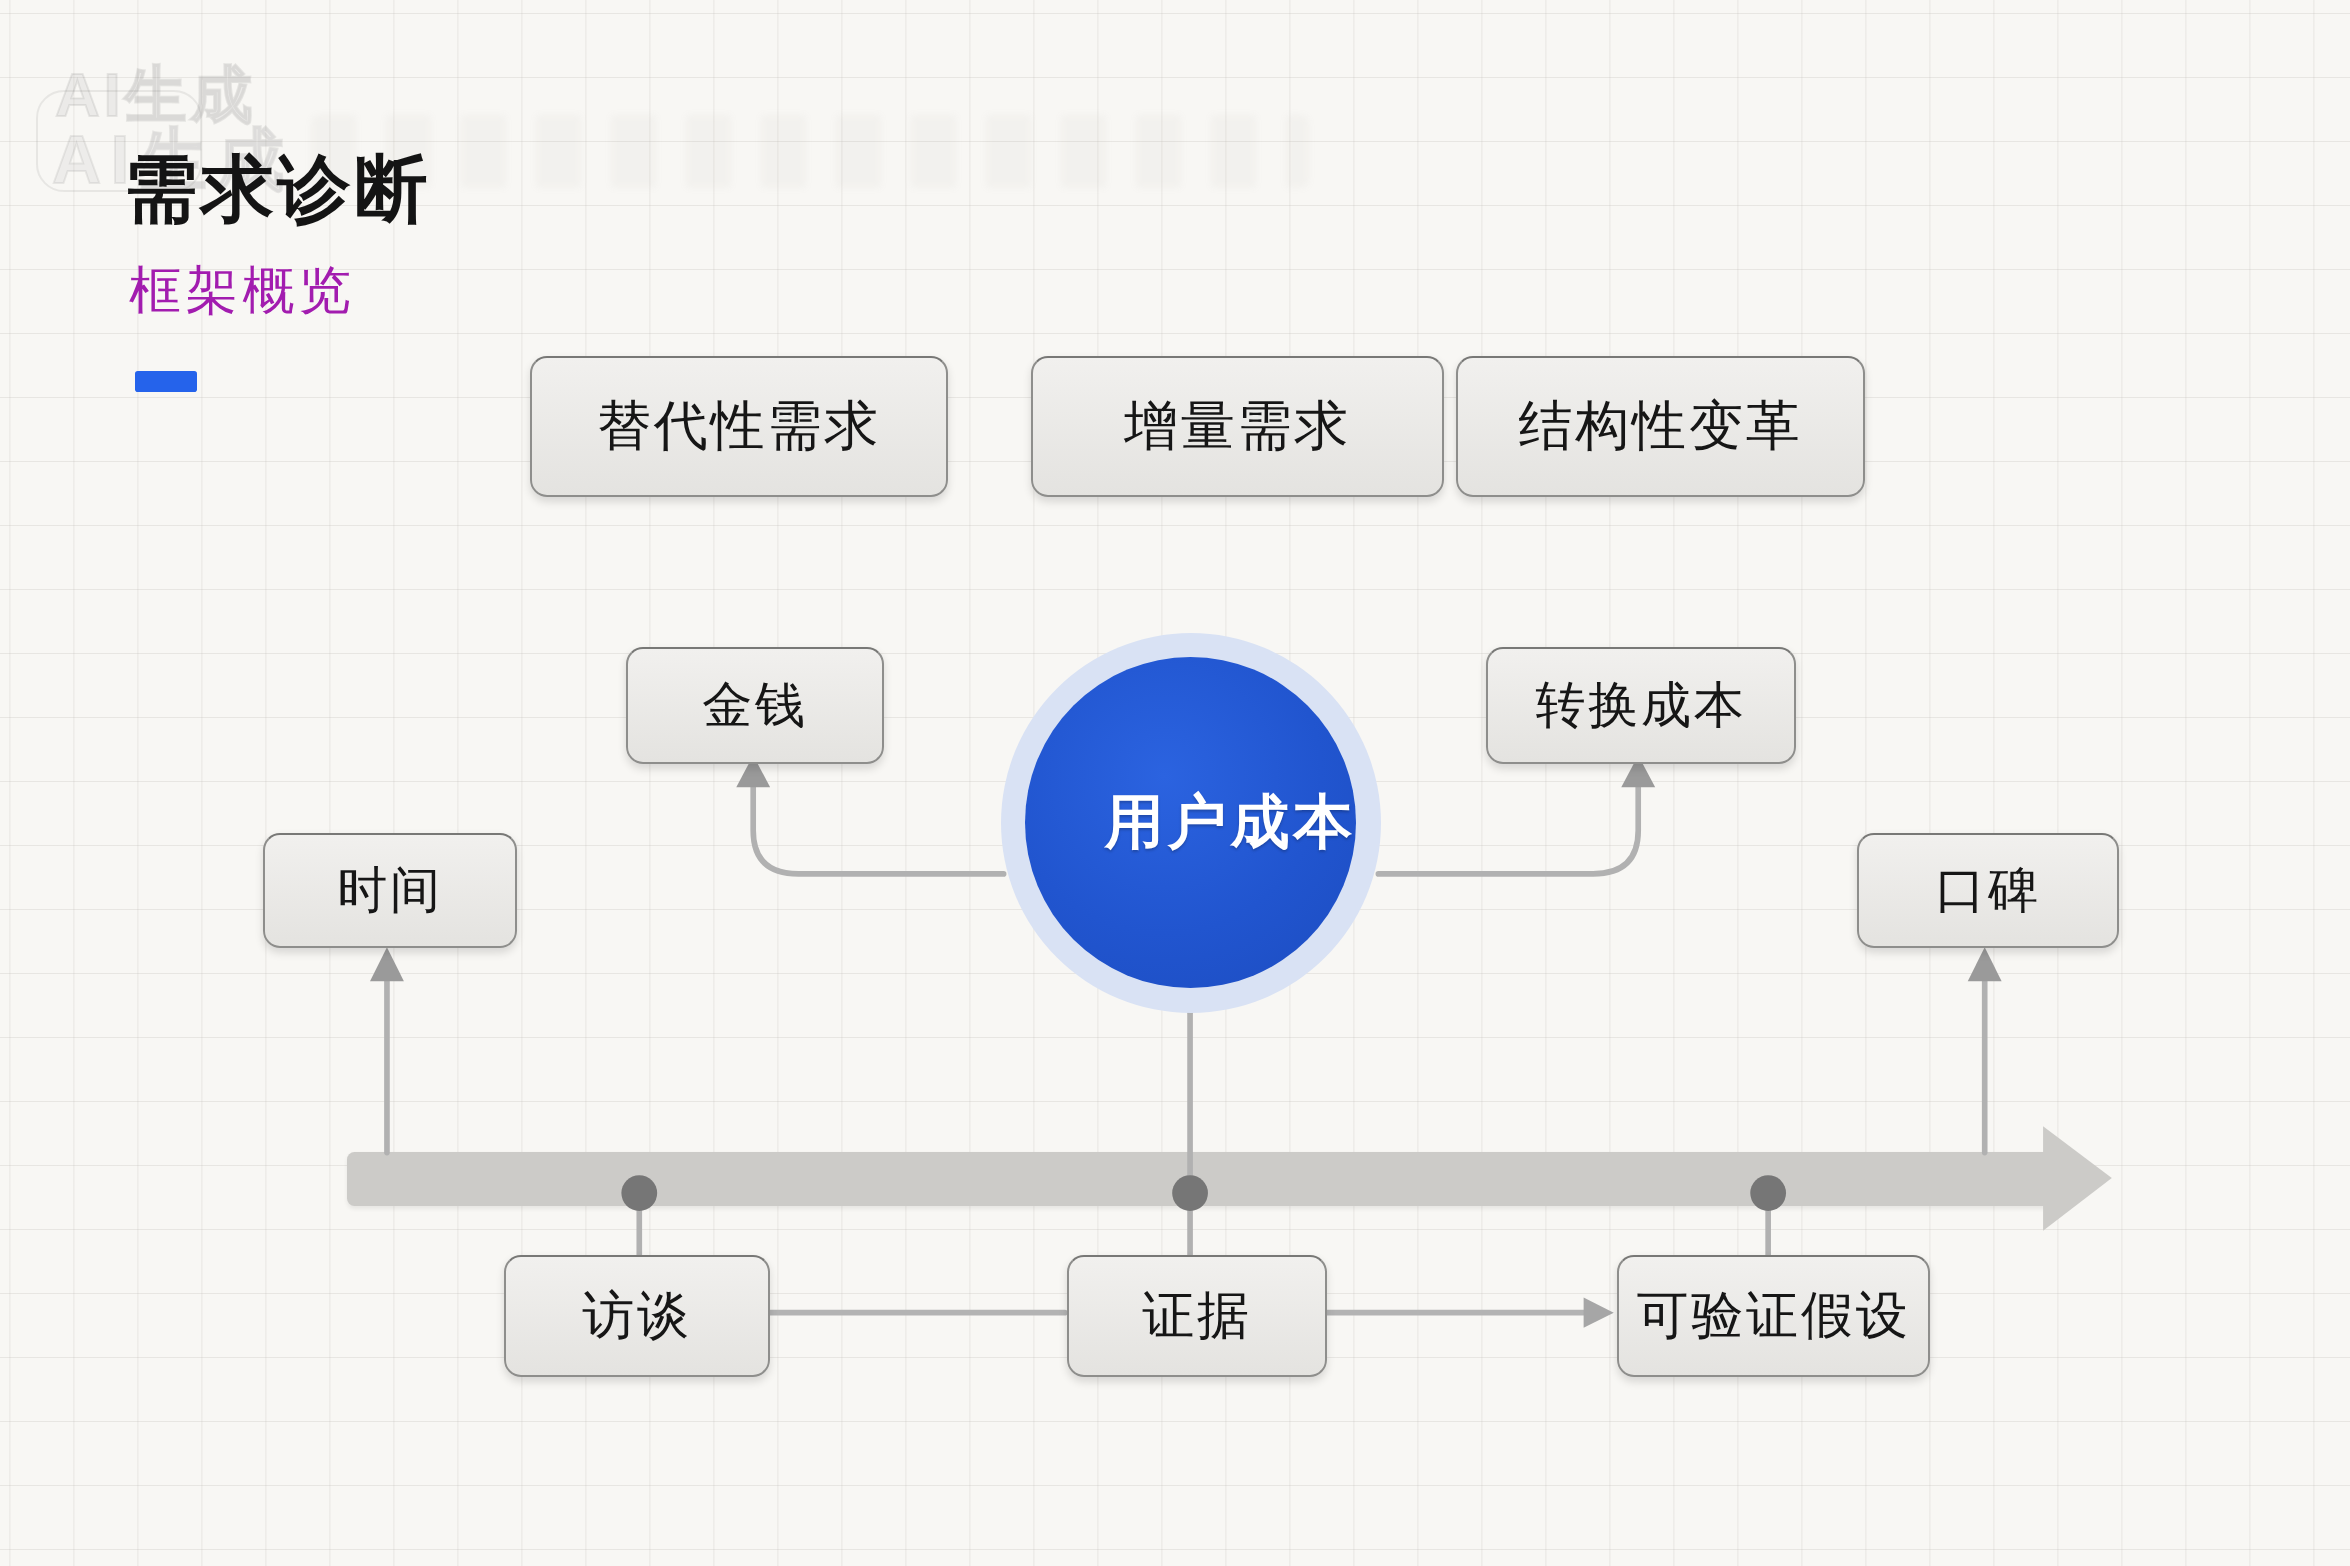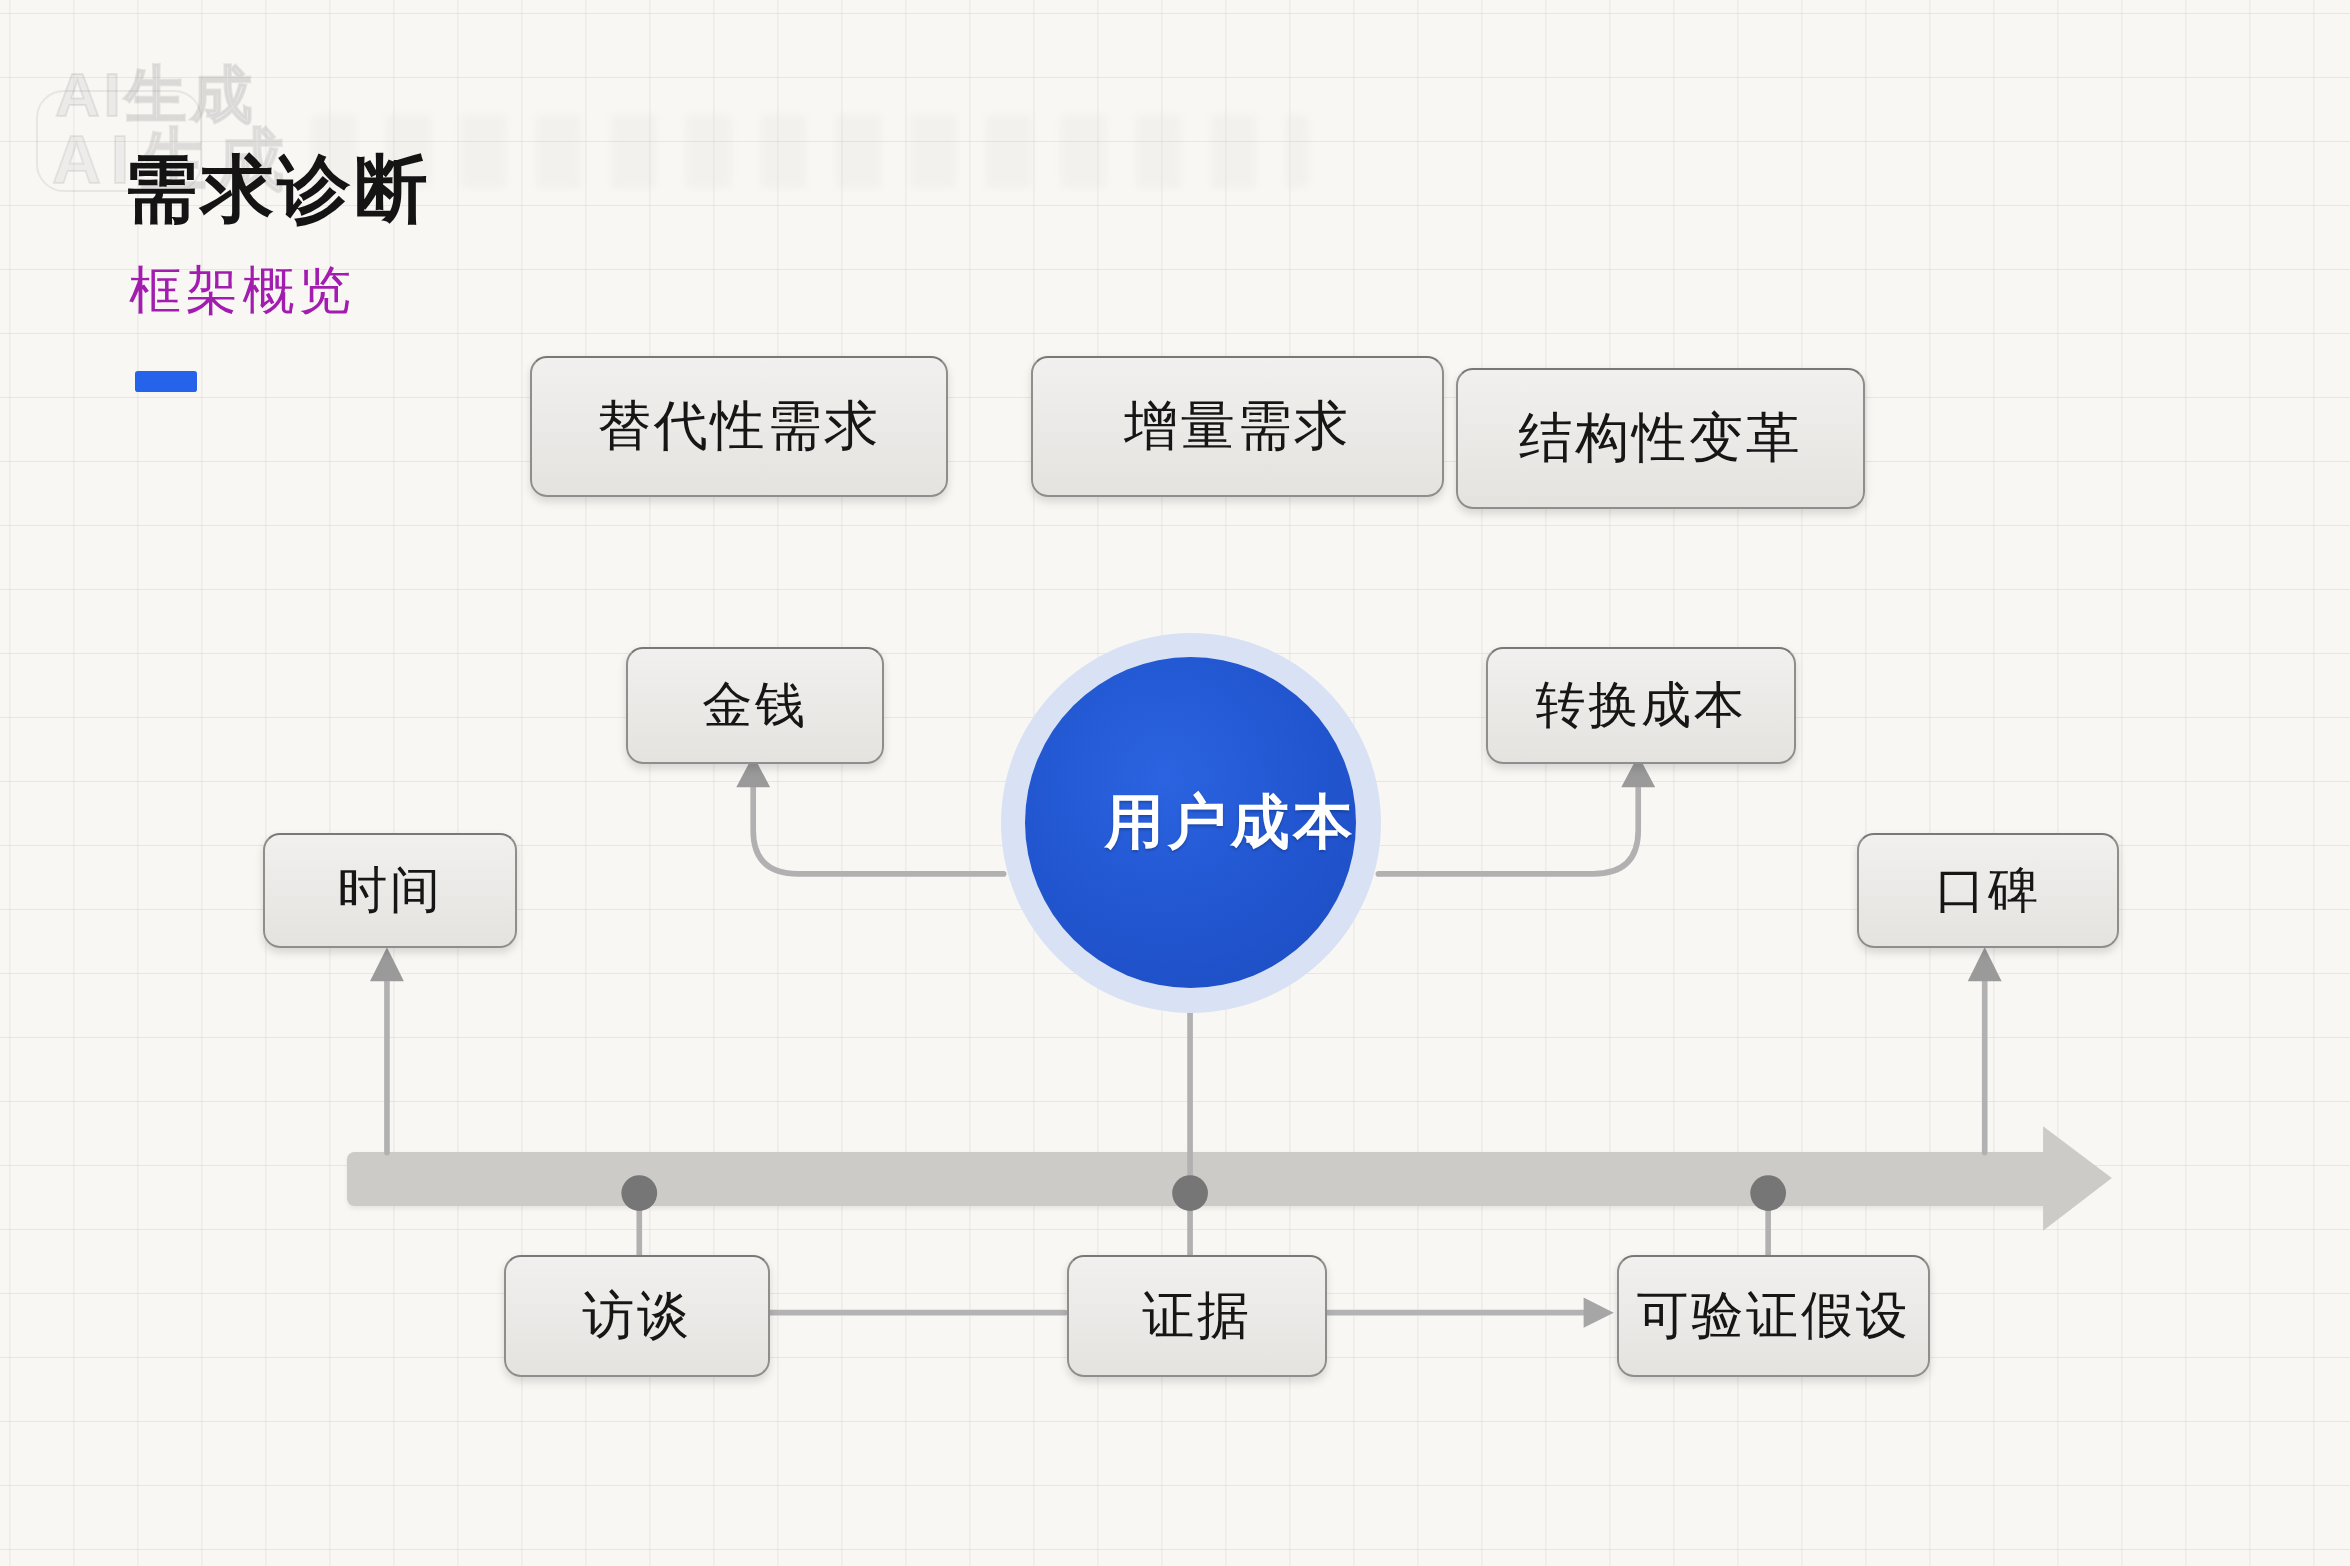--- a/index.html
+++ b/index.html
@@ -50,21 +50,21 @@
     display:flex;align-items:center;justify-content:center;
     background:linear-gradient(180deg,#f1f0ee 0%,#e4e3e0 100%);
     border:2.8px solid #8e8e8c;border-top-color:#787876;
     border-radius:17px;
     box-shadow:0 4.7px 8.5px rgba(0,0,0,0.13);
     color:#161616;font-weight:400;letter-spacing:2.8px;
   }
   .node-top{top:356px;height:137px;font-size:54px;}
   .node-top-1{left:530px;width:414px;}
   .node-top-2{left:987px;width:409px;margin-left:44px;}
-  .node-top-3{left:1456px;width:405px;margin-top:12px;}
+  .node-top-3{left:1456px;width:405px;}
   .node-money{left:626px;top:647px;width:254px;height:113px;font-size:50px;}
   .node-switch{left:1486px;top:647px;width:306px;height:113px;font-size:50px;}
   .node-time{left:263px;top:833px;width:250px;height:111px;font-size:50px;}
   .node-wom{left:1857px;top:833px;width:258px;height:111px;font-size:50px;}
   .node-bottom{top:1255px;height:118px;font-size:52px;}
   .node-interview{left:504px;width:262px;}
   .node-evidence{left:1067px;width:256px;}
   .node-hypothesis{left:1617px;width:309px;}
   
   .center-halo{

